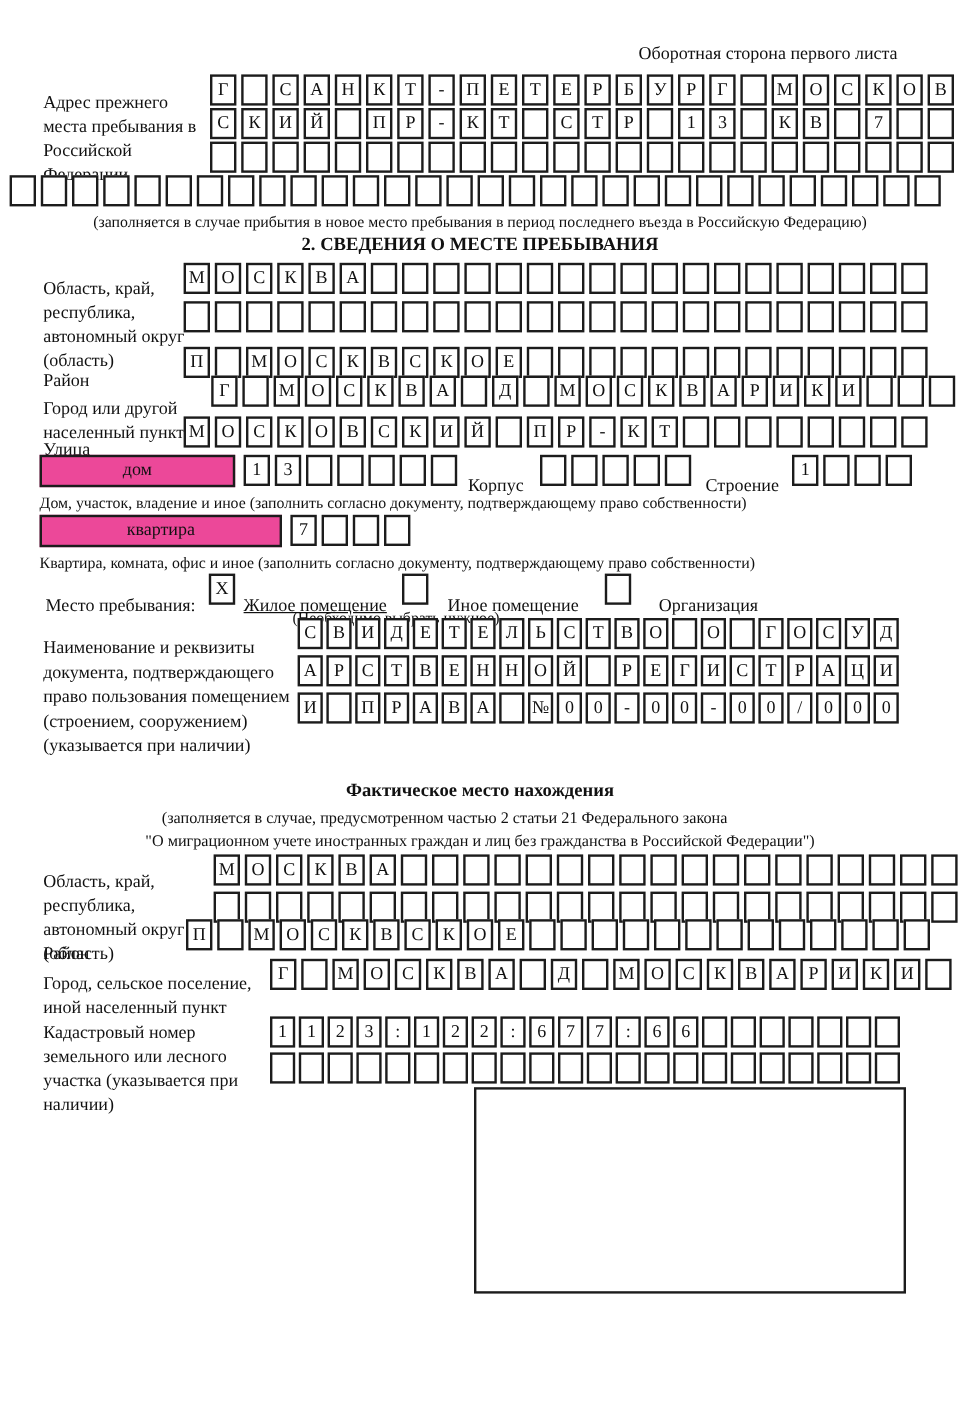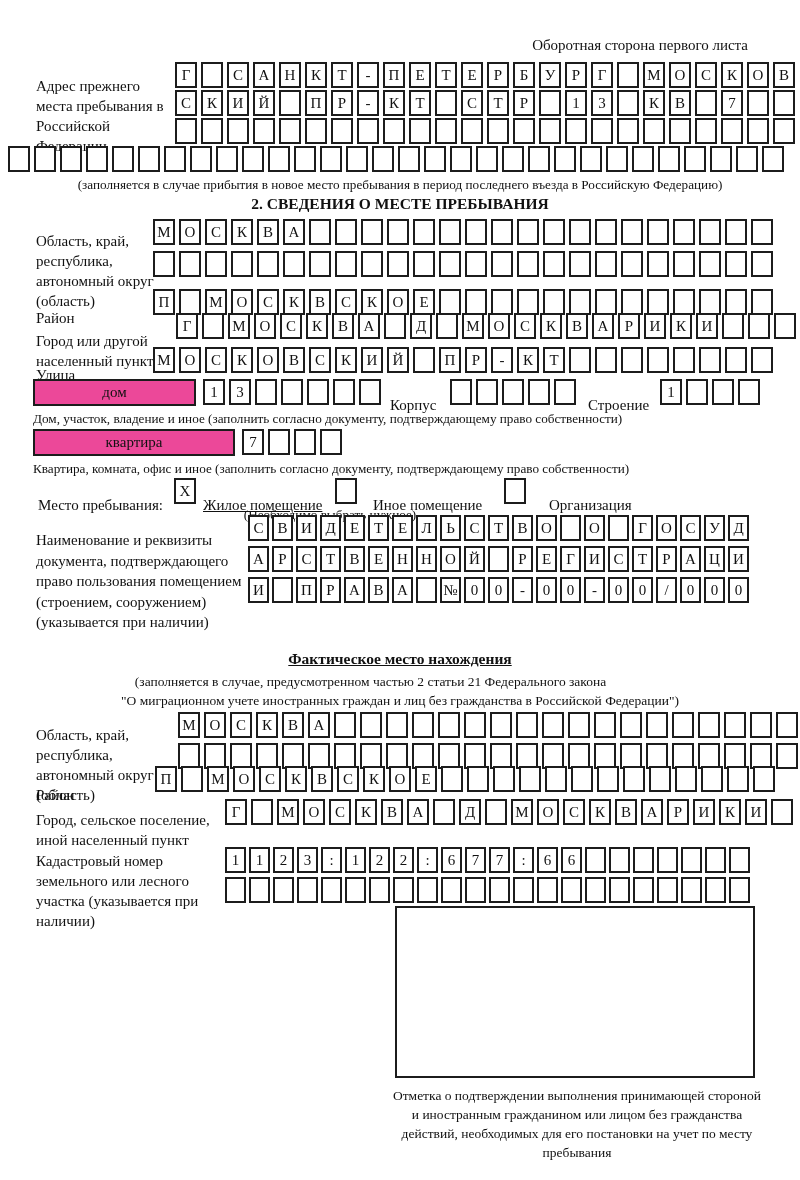--- a/index.html
+++ b/index.html
@@ -395,21 +395,21 @@
       <span class="cell">0</span>
       <span class="cell">-</span>
       <span class="cell">0</span>
       <span class="cell">0</span>
       <span class="cell">/</span>
       <span class="cell">0</span>
       <span class="cell">0</span>
       <span class="cell">0</span>
     </div>
 
-  <div class="abs heading center" style="left:0;top:650px;width:800px;text-decoration:underline;">Фактическое место нахождения</div>
+  <div class="abs heading center" style="left:0;top:650px;width:800px;">Фактическое место нахождения</div>
   <div class="abs caption center" style="left:0;top:673px;width:741px;font-size:13.5px;">(заполняется в случае, предусмотренном частью 2 статьи 21 Федерального закона</div>
   <div class="abs caption center" style="left:0;top:692px;width:800px;font-size:13.5px;">"О миграционном учете иностранных граждан и лиц без гражданства в Российской Федерации")</div>
 
   <div class="abs label" style="left:36px;top:712px;width:152px;">Область, край, республика, автономный округ (область)</div>
   <div class="abs boxrow" style="left:178px;top:712px;">
       <span class="cell">М</span>
       <span class="cell">О</span>
       <span class="cell">С</span>
       <span class="cell">К</span>
       <span class="cell">В</span>
@@ -558,15 +558,14 @@
       <span class="cell"></span>
       <span class="cell"></span>
       <span class="cell"></span>
       <span class="cell"></span>
       <span class="cell"></span>
       <span class="cell"></span>
       <span class="cell"></span>
     </div>
 
   <div class="abs stampbox" style="left:395px;top:906px;width:360px;height:172px;"></div>
-  <div class="abs caption center" style="left:388px;top:1086px;width:378px;font-size:13.5px;line-height:19px;">Отметка о подтверждении выполнения принимающей стороной и иностранным гражданином или лицом без гражданства действий, необходимых для его постановки на учет по месту пребывания</div>
 
 </div>
 
 </body></html>

